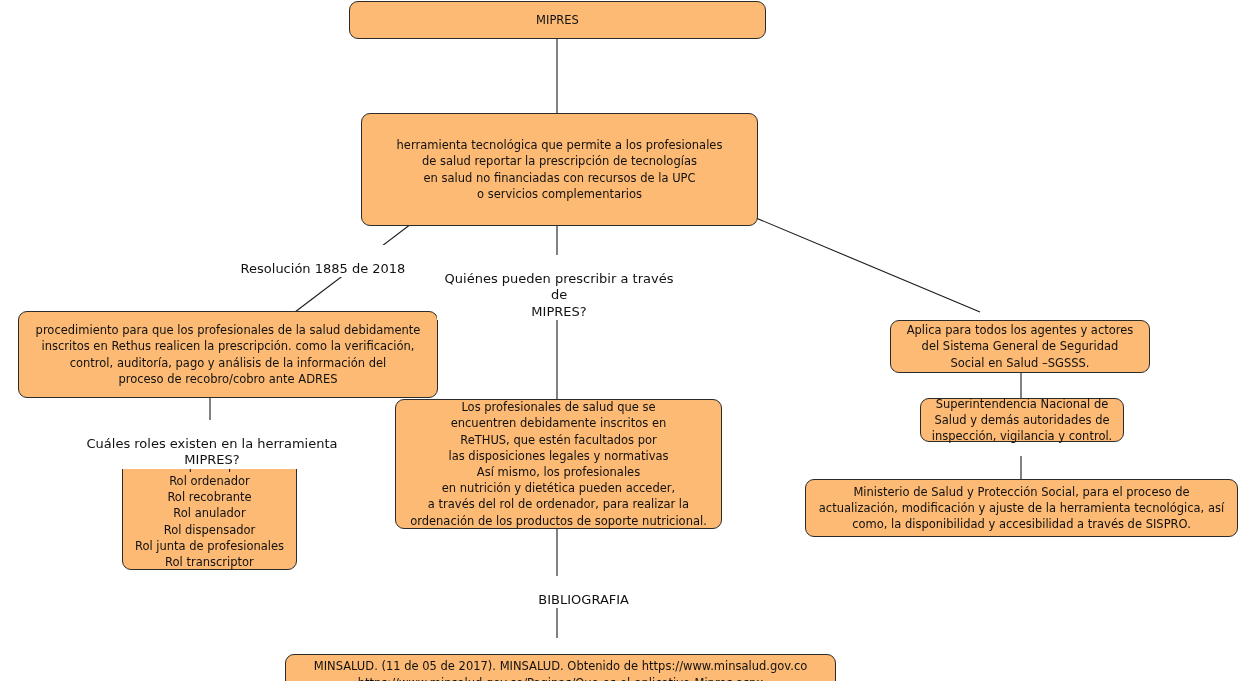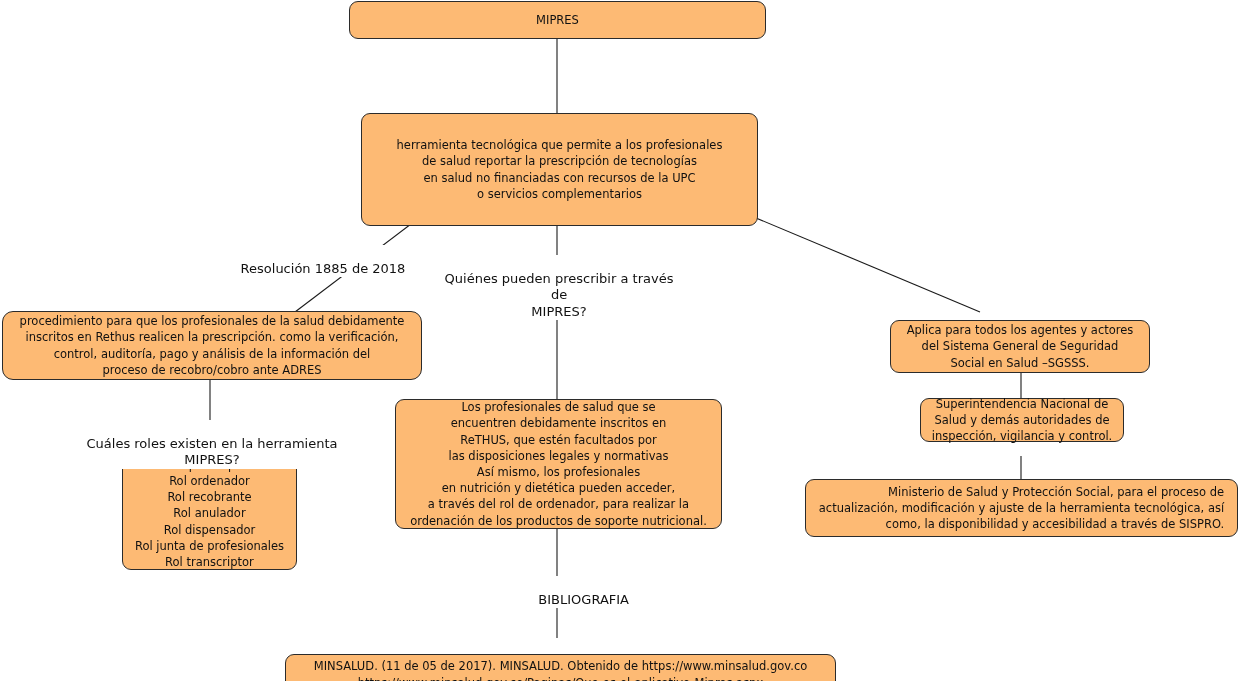--- a/index.html
+++ b/index.html
@@ -94,21 +94,21 @@
 
   <div class="edge-label" style="left:231px; top:245px; width:180px;">
     <span>Resolución 1885 de 2018</span>
   </div>
 
   <div class="edge-label" style="left:437px; top:255px; width:240px;">
     <span>Quiénes pueden prescribir a través de
 MIPRES?</span>
   </div>
 
-  <div class="node" style="left:2px; top:311px; width:420px; height:69px;border-radius:11px;">
+  <div class="node" style="left:18px; top:311px; width:420px; height:87px;">
     <span>procedimiento para que los profesionales de la salud debidamente
 inscritos en Rethus realicen la prescripción. como la verificación,
 control, auditoría, pago y análisis de la información del
 proceso de recobro/cobro ante ADRES</span>
   </div>
 
   <div class="edge-label" style="left:62px; top:420px; width:296px;">
     <span>Cuáles roles existen en la herramienta MIPRES?</span>
   </div>
 
@@ -138,21 +138,21 @@
 a través del rol de ordenador, para realizar la
 ordenación de los productos de soporte nutricional.</span>
   </div>
 
   <div class="node" style="left:920px; top:398px; width:204px; height:44px;">
     <span>Superintendencia Nacional de
 Salud y demás autoridades de
 inspección, vigilancia y control.</span>
   </div>
 
-  <div class="node" style="left:805px; top:479px; width:433px; height:58px;text-align:right;">
+  <div class="node" style="left:805px; top:479px; width:433px; height:58px;">
     <span>Ministerio de Salud y Protección Social, para el proceso de
 actualización, modificación y ajuste de la herramienta tecnológica, así
 como, la disponibilidad y accesibilidad a través de SISPRO.</span>
   </div>
 
   <div class="edge-label" style="left:487px; top:576px; width:140px;text-align:right;">
     <span>BIBLIOGRAFIA</span>
   </div>
 
   <div class="node" style="left:285px; top:654px; width:551px; height:41px;">

